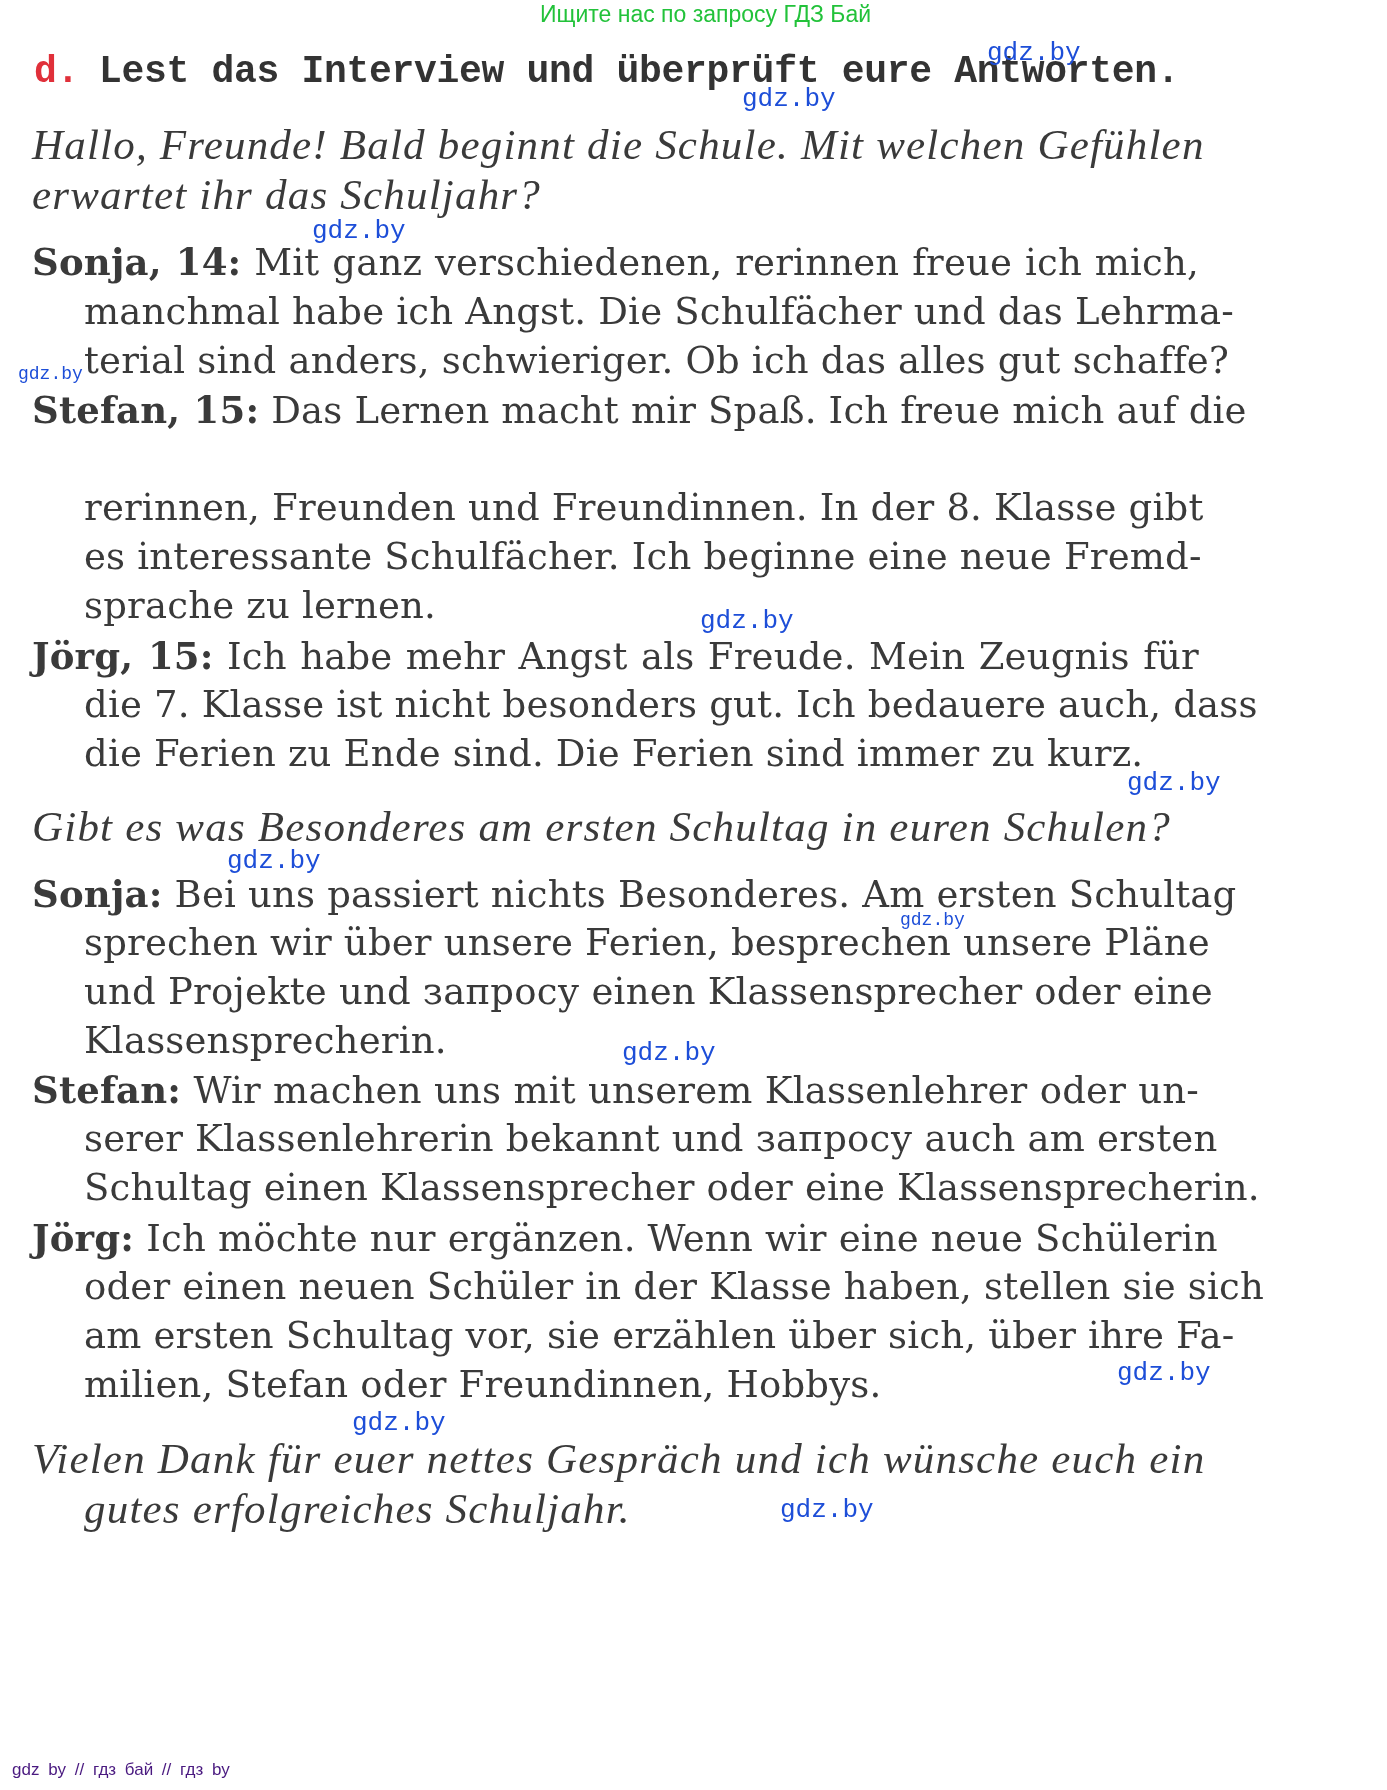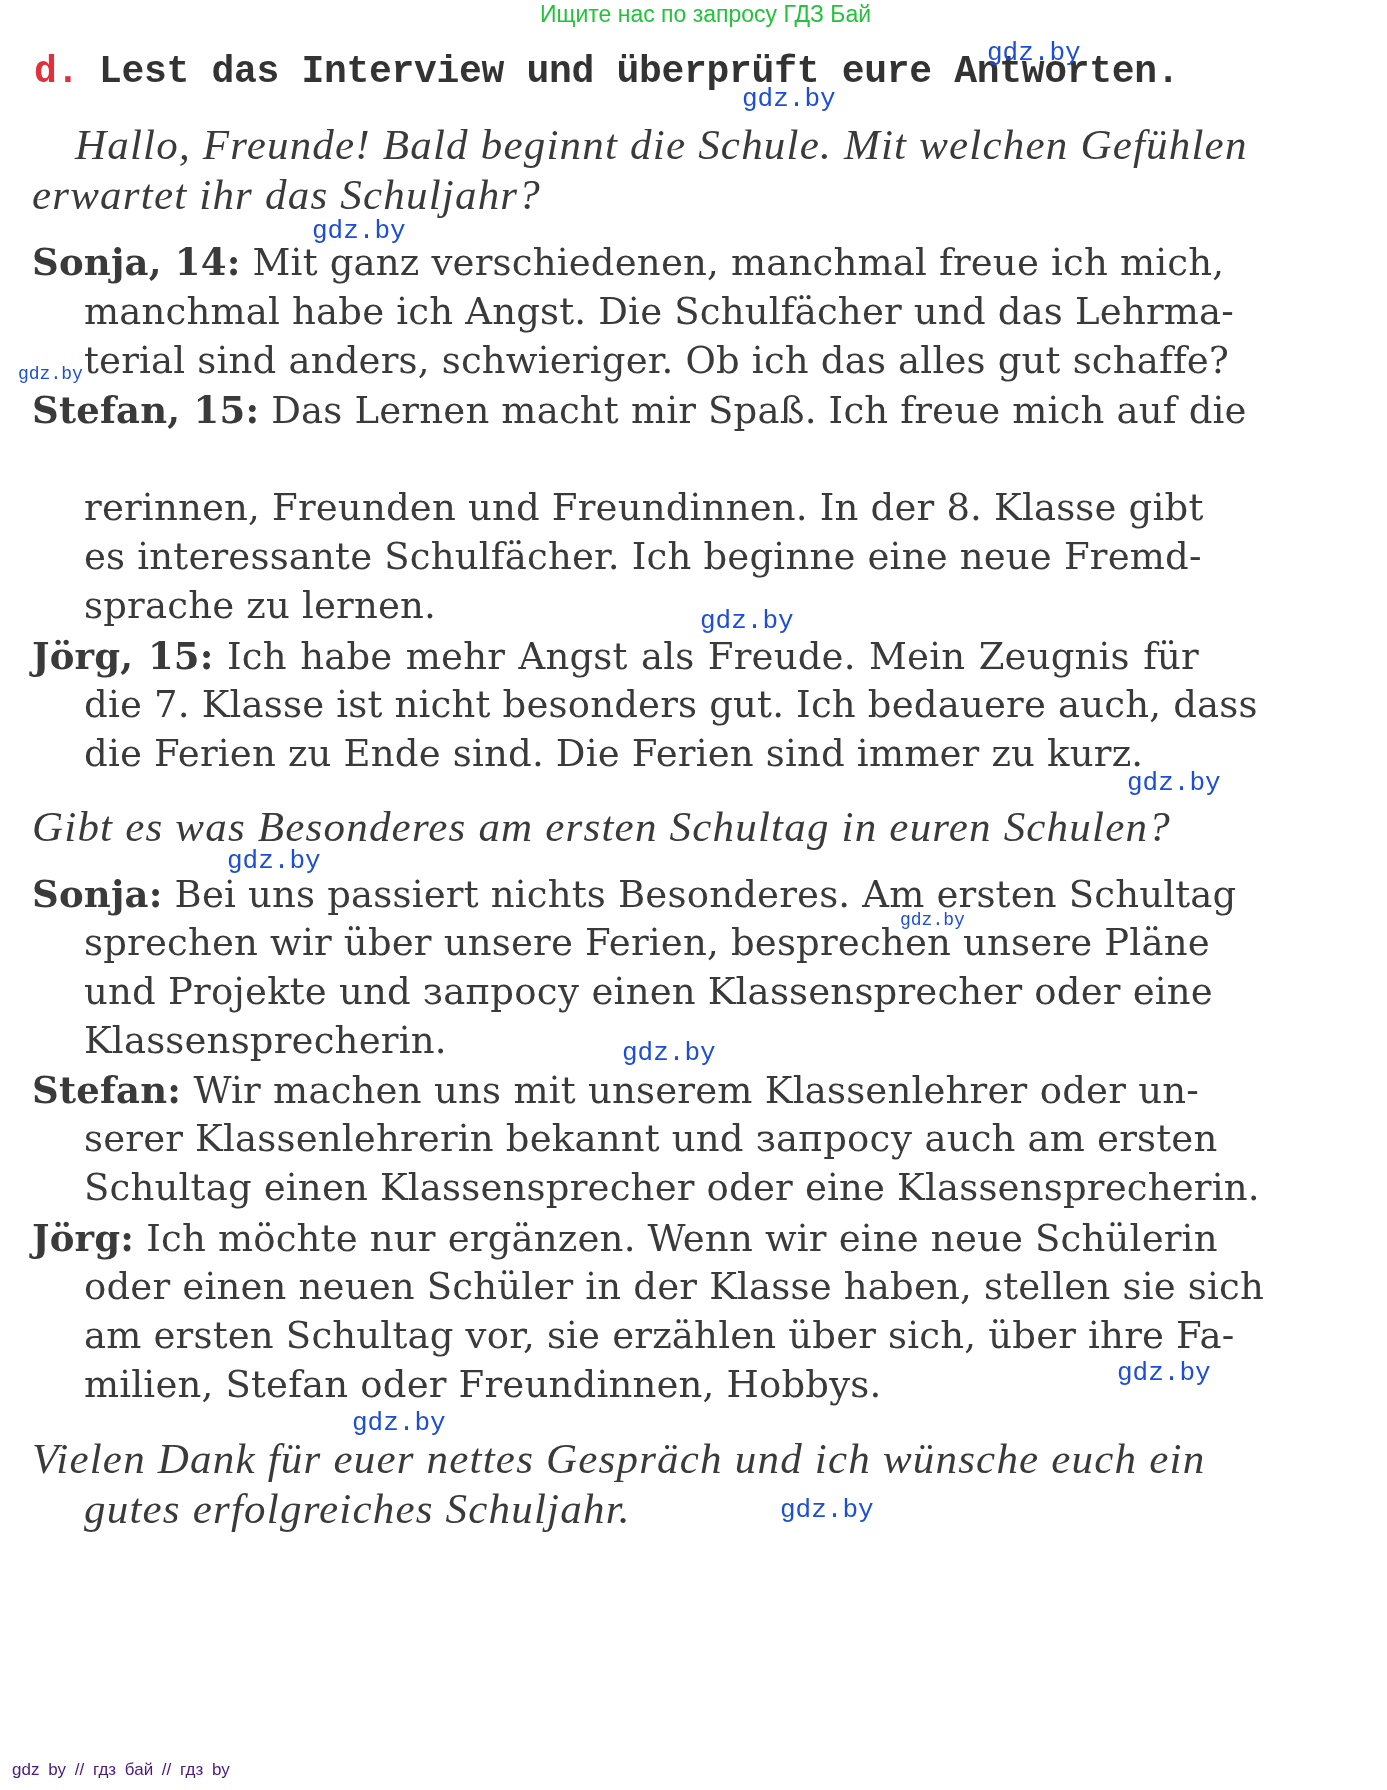--- a/index.html
+++ b/index.html
@@ -39,24 +39,24 @@
 <body>
 
 <div class="page">
 
   <div class="top-banner">Ищите нас по запросу ГДЗ Бай</div>
 
   <div class="task-header">
     <span class="task-letter">d.</span><span>Lest das Interview und überprüft eure Antworten.</span>
   </div>
 
-  <div class="line q just" style="left:20px; top:120px; width:1167px;margin-left:43px;"><span>Hallo, Freunde! Bald beginnt die Schule. Mit welchen Gefühlen</span></div>
+  <div class="line q just" style="left:20px; top:120px; width:1167px;"><span>Hallo, Freunde! Bald beginnt die Schule. Mit welchen Gefühlen</span></div>
   <div class="line q" style="left:20px; top:170px;"><span>erwartet ihr das Schuljahr?</span></div>
 
-  <div class="line just" style="left:20px; top:240px; width:1167px;"><span class="speaker">Sonja, 14:</span><span> Mit ganz verschiedenen, manchmal freue ich mich,</span></div>
+  <div class="line just" style="left:20px; top:240px; width:1167px;"><span class="speaker">Sonja, 14:</span><span> Mit ganz verschiedenen, rerinnen freue ich mich,</span></div>
   <div class="line just" style="left:72px; top:290px; width:1115px;"><span>manchmal habe ich Angst. Die Schulfächer und das Lehrma-</span></div>
   <div class="line just" style="left:72px; top:339px; width:1115px;"><span>terial sind anders, schwieriger. Ob ich das alles gut schaffe?</span></div>
 
   <div class="line just" style="left:20px; top:388px; width:1167px;"><span class="speaker">Stefan, 15:</span><span> Das Lernen macht mir Spaß. Ich freue mich auf die</span></div>
   <div class="line just" style="left:72px; top:486px; width:1115px;"><span>rerinnen, Freunden und Freundinnen. In der 8. Klasse gibt</span></div>
   <div class="line just" style="left:72px; top:535px; width:1115px;"><span>es interessante Schulfächer. Ich beginne eine neue Fremd-</span></div>
   <div class="line" style="left:72px; top:584px;"><span>sprache zu lernen.</span></div>
 
   <div class="line just" style="left:20px; top:634px; width:1167px;"><span class="speaker">Jörg, 15:</span><span> Ich habe mehr Angst als Freude. Mein Zeugnis für</span></div>
   <div class="line just" style="left:72px; top:683px; width:1115px;"><span>die 7. Klasse ist nicht besonders gut. Ich bedauere auch, dass</span></div>

